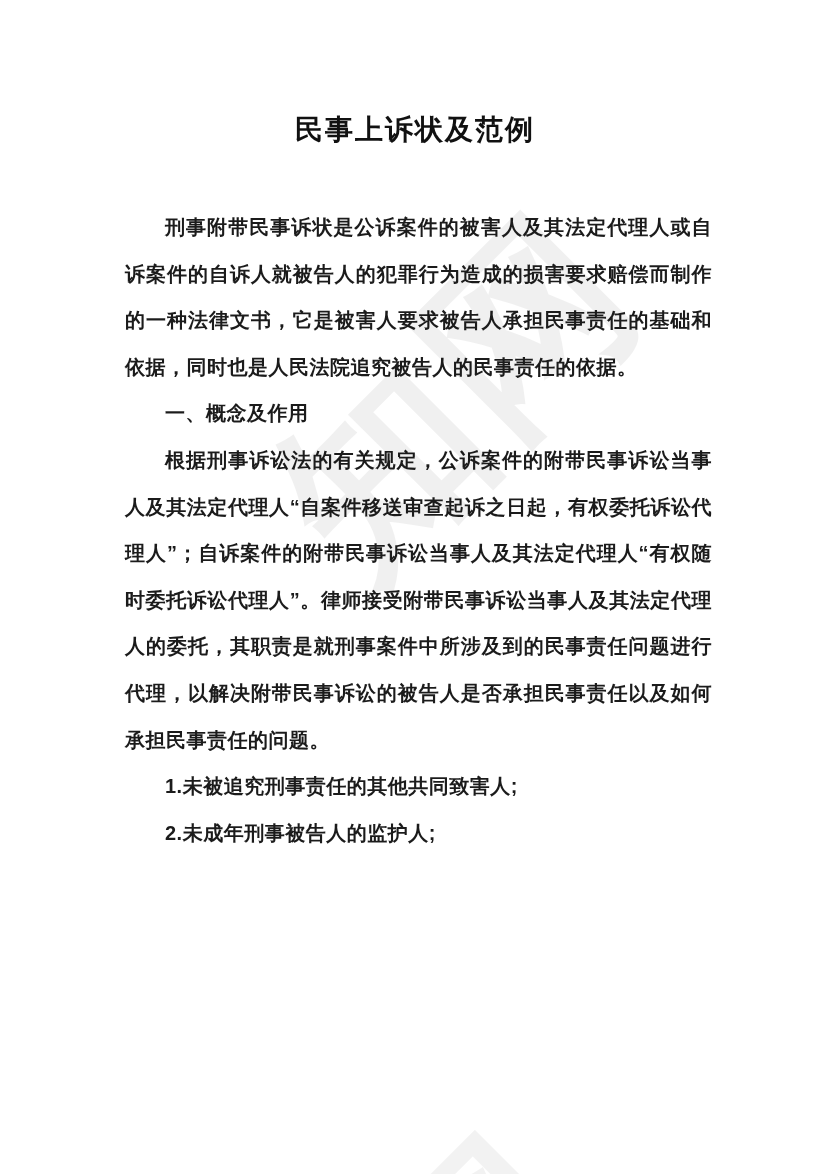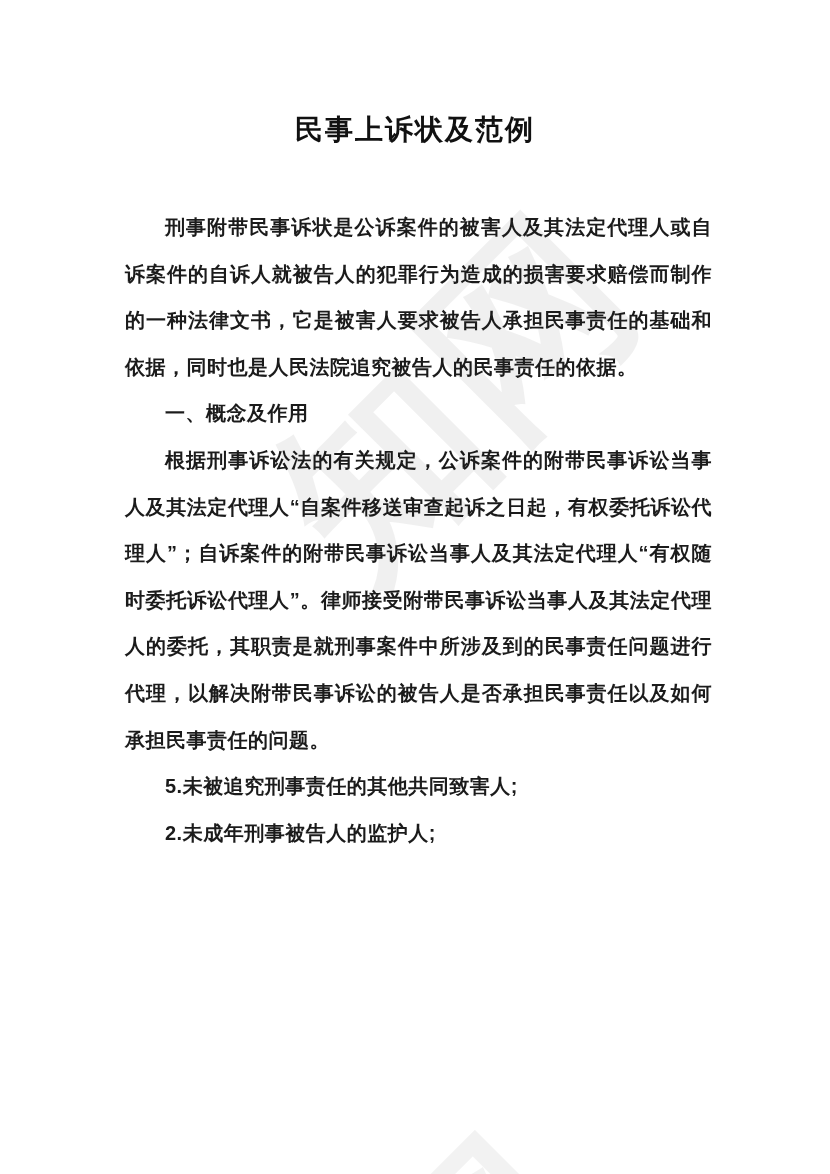--- a/index.html
+++ b/index.html
@@ -73,17 +73,17 @@
   <div class="watermark watermark-mid">知网</div>
 
   <div class="watermark watermark-bottom">网</div>
 
   <h1 class="doc-title">民事上诉状及范例</h1>
 
   <div class="doc-body">
       <p class="para">刑事附带民事诉状是公诉案件的被害人及其法定代理人或自诉案件的自诉人就被告人的犯罪行为造成的损害要求赔偿而制作的一种法律文书，它是被害人要求被告人承担民事责任的基础和依据，同时也是人民法院追究被告人的民事责任的依据。</p>
       <p class="para">一、概念及作用</p>
       <p class="para">根据刑事诉讼法的有关规定，公诉案件的附带民事诉讼当事人及其法定代理人“自案件移送审查起诉之日起，有权委托诉讼代理人”；自诉案件的附带民事诉讼当事人及其法定代理人“有权随时委托诉讼代理人”。律师接受附带民事诉讼当事人及其法定代理人的委托，其职责是就刑事案件中所涉及到的民事责任问题进行代理，以解决附带民事诉讼的被告人是否承担民事责任以及如何承担民事责任的问题。</p>
-      <p class="para">5.未被追究刑事责任的其他共同致害人;</p>
+      <p class="para">1.未被追究刑事责任的其他共同致害人;</p>
       <p class="para">2.未成年刑事被告人的监护人;</p>
     </div>
 
 </div>
 
 </body></html>

